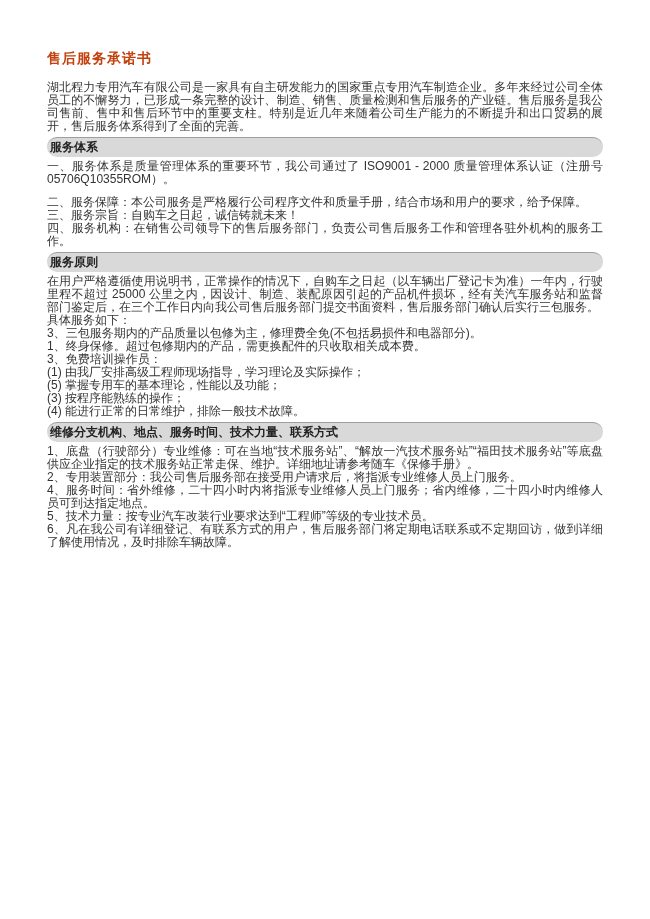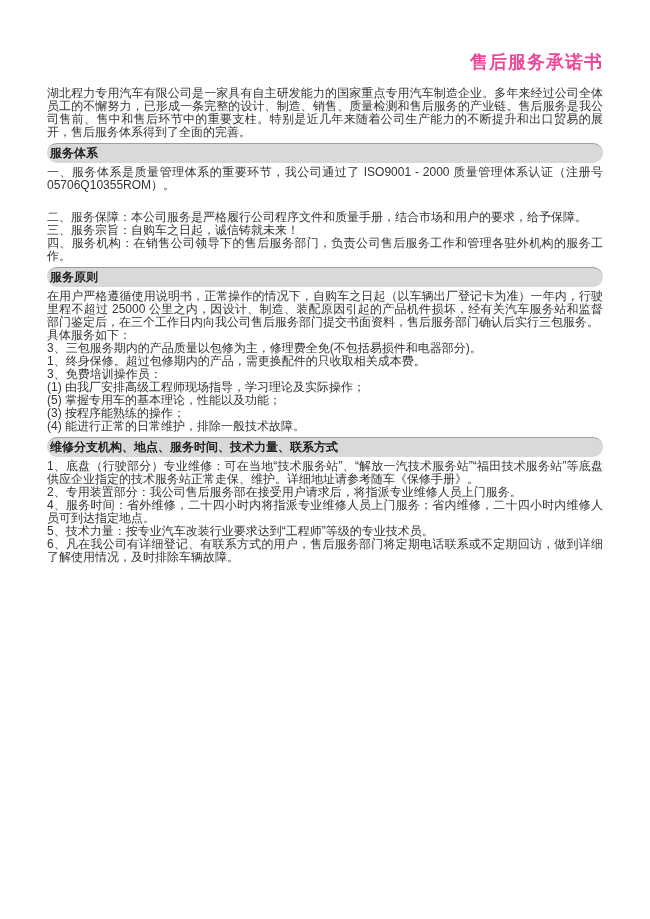--- a/index.html
+++ b/index.html
@@ -12,35 +12,35 @@
     height: 919px;
     box-sizing: border-box;
     background: #ffffff;
     padding: 50px 47px 0 47px;
     font-family: "Liberation Sans", "DejaVu Sans", sans-serif;
     color: #333333;
     overflow: hidden;
   }
   .doc-title {
     margin: 0 0 13px 0;
-    text-align: right;
-    font-size: 18px;
+    text-align: left;
+    font-size: 14px;
     font-weight: bold;
-    color: #ec4899;
+    color: #c2410c;
     letter-spacing: 1px;
   }
   .para {
     margin: 0;
     font-size: 12px;
     line-height: 13px;
     text-align: justify;
     color: #333333;
   }
   .para.gap {
-    margin-bottom: 19px;
+    margin-bottom: 10px;
   }
   .section-bar {
     margin: 4px 0 3px 0;
     background: #d9d9d9;
     border-top: 1px solid #9e9e9e;
     padding: 1px 5px 2px 3px;
     font-size: 12px;
     line-height: 16px;
     font-weight: bold;
     color: #222222;

